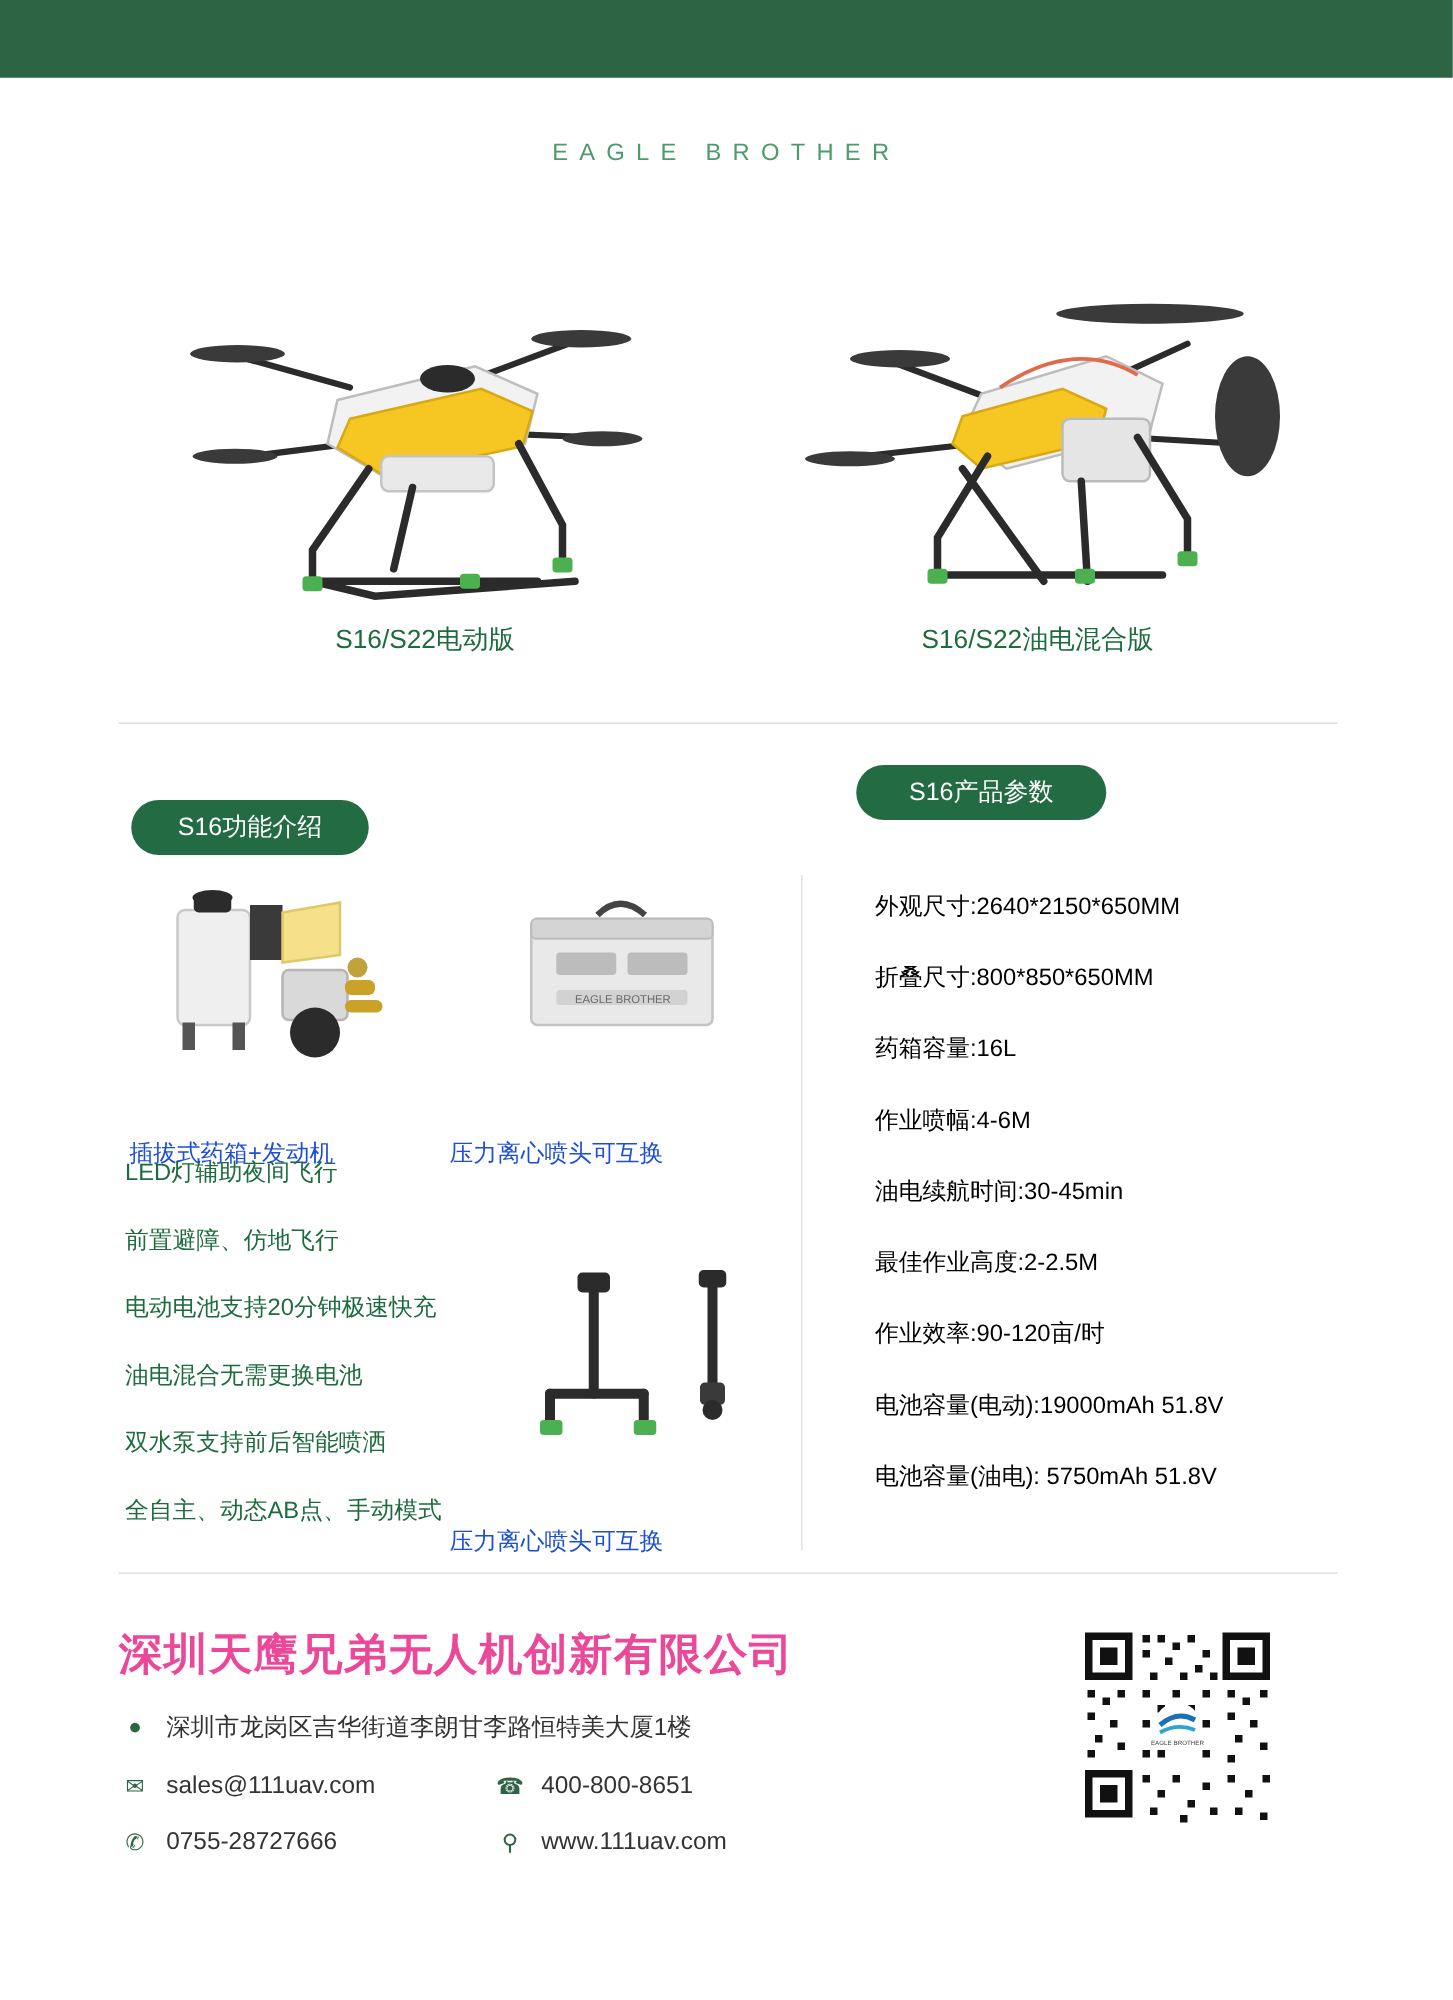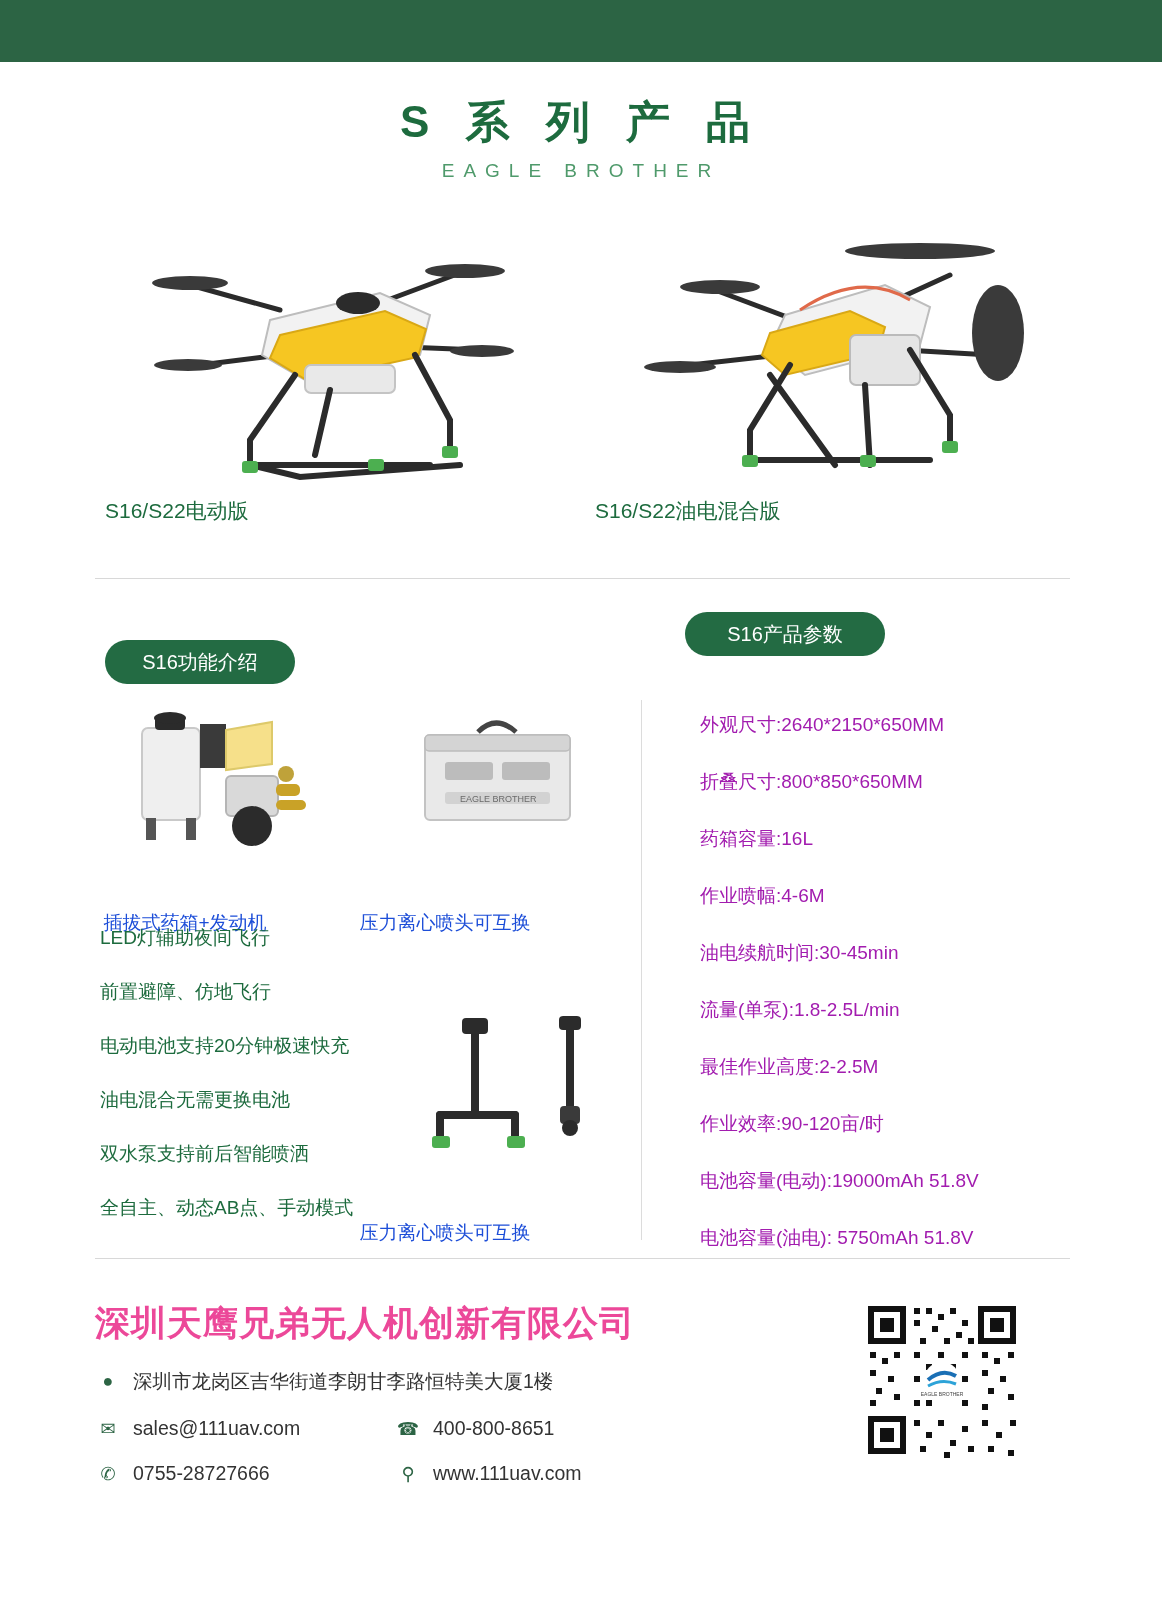--- a/index.html
+++ b/index.html
@@ -74,21 +74,21 @@
     top: 0;
     width: 470px;
     height: 330px;
   }
   .prod.left { left: 10px; }
   .prod.right { left: 500px; }
   .prod-caption {
     position: absolute;
     width: 100%;
     top: 282px;
-    text-align: left;
+    text-align: center;
     font-size: 21px;
     color: #1d6b3e;
   }
   .drone-svg { display:block; margin: 0 auto; }
 
   .divider {
     position: absolute;
     left: 95px;
     width: 975px;
     height: 1px;
@@ -165,21 +165,21 @@
 
   
   .specs {
     position: absolute;
     top: 712px;
     left: 700px;
     width: 400px;
   }
   .spec-item {
     font-size: 19px;
-    color: #a21caf;
+    color: #000000;
     margin-bottom: 31px;
     white-space: nowrap;
   }
 
   
   .company {
     position: absolute;
     top: 1300px;
     left: 95px;
     font-size: 35px;
@@ -224,21 +224,20 @@
 </head>
 <body>
 
 <div class="page">
 
   <div class="top-bar">
     <div class="top-bar-inner"></div>
   </div>
 
   <div class="title-block">
-    <div class="main-title">S 系 列 产 品</div>
     <div class="sub-title">EAGLE BROTHER</div>
   </div>
 
   <div class="products">
 
     <div class="prod left">
       <svg class="drone-svg" width="420" height="270" viewBox="0 0 420 270">
         <g stroke="#2b2b2b" stroke-width="5" fill="none" stroke-linecap="round">
 
           <path d="M60 70 L150 95"></path>
@@ -381,21 +380,20 @@
     <div class="feature-item">双水泵支持前后智能喷洒</div>
     <div class="feature-item">全自主、动态AB点、手动模式</div>
   </div>
 
   <div class="specs">
     <div class="spec-item">外观尺寸:2640*2150*650MM</div>
     <div class="spec-item">折叠尺寸:800*850*650MM</div>
     <div class="spec-item">药箱容量:16L</div>
     <div class="spec-item">作业喷幅:4-6M</div>
     <div class="spec-item">油电续航时间:30-45min</div>
-    <div class="spec-item">流量(单泵):1.8-2.5L/min</div>
     <div class="spec-item">最佳作业高度:2-2.5M</div>
     <div class="spec-item">作业效率:90-120亩/时</div>
     <div class="spec-item">电池容量(电动):19000mAh 51.8V</div>
     <div class="spec-item">电池容量(油电): 5750mAh  51.8V</div>
   </div>
 
   <div class="divider" id="div2"></div>
 
   <div class="company">深圳天鹰兄弟无人机创新有限公司</div>
 

